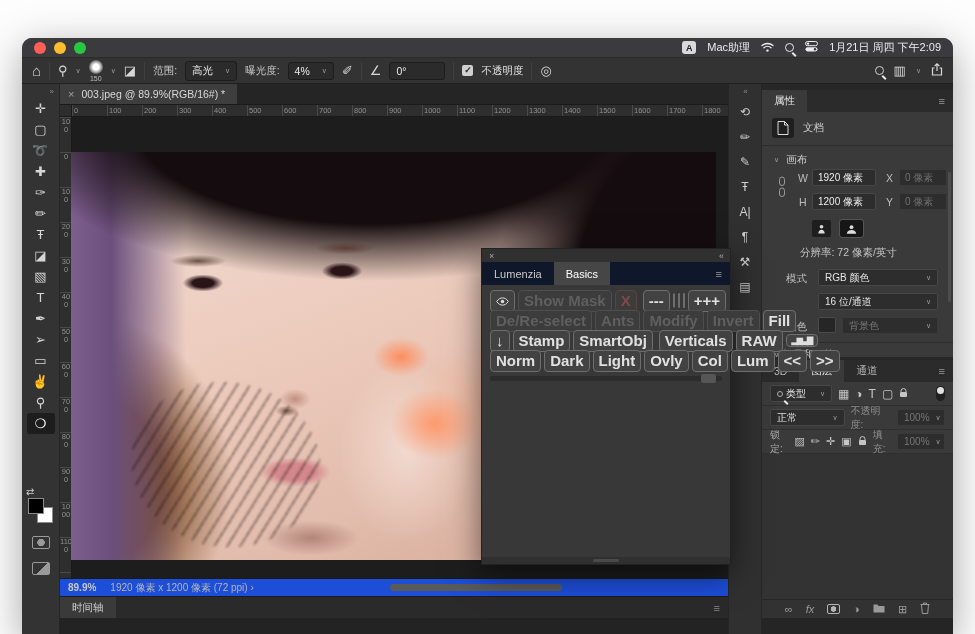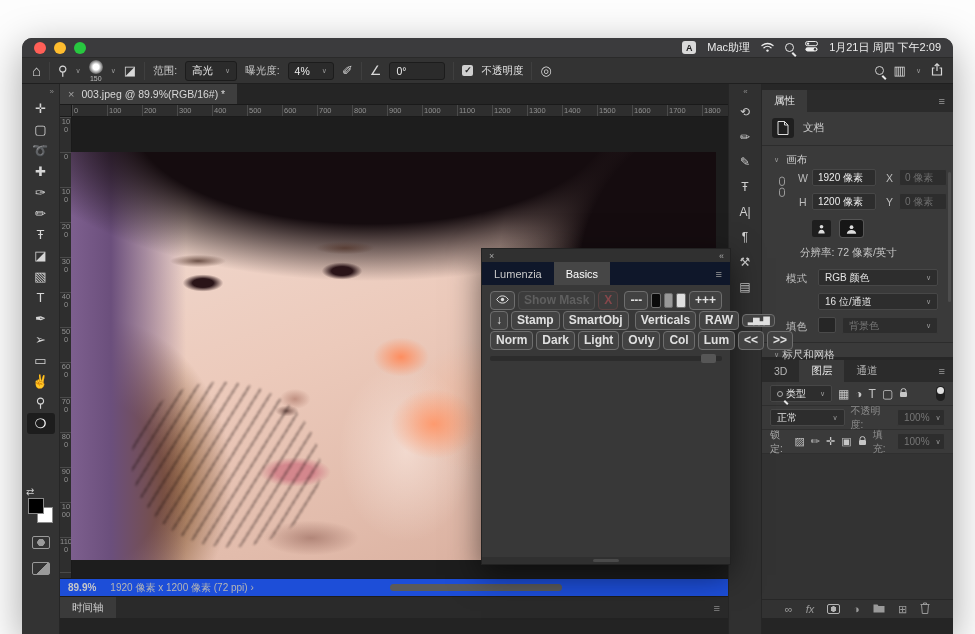--- a/index.html
+++ b/index.html
@@ -116,21 +116,21 @@
   .lfooter{height:19px;background:#323232;border-top:1px solid #272727;display:flex;align-items:center;justify-content:center;gap:13px;color:#9a9a9a;font-size:11px;}
   .bottomstrip{height:16px;background:#252525;}
   
   .lum{position:absolute;left:459px;top:210px;width:250px;height:317px;background:#383838;border:1px solid #222;box-shadow:0 10px 30px rgba(0,0,0,.55);z-index:6;display:flex;flex-direction:column;}
   .lumhead{height:13px;background:#303030;display:flex;align-items:center;color:#a8a8a8;font-size:9px;padding:0 7px;}
   .lumtabs{height:23px;background:#0f172a;display:flex;align-items:stretch;font-size:11px;color:#c9c9c9;}
   .lumtab{display:flex;align-items:center;padding:0 12px;}
   .lumtab.active{background:#464646;color:#fff;font-weight:normal;}
   .lumbody{padding:7px 8px 0 8px;display:flex;flex-direction:column;gap:3px;}
   .brow{display:flex;align-items:center;gap:3px;height:17px;}
-  .btn{background:#424242;border:1px solid #6e6e6e;border-radius:4px;color:#e0e0e0;font-size:12px;font-weight:bold;padding:1px 5px;line-height:1.2;white-space:nowrap;}
+  .btn{background:#424242;border:1px solid #6e6e6e;border-radius:4px;color:#e0e0e0;font-size:15px;font-weight:bold;padding:1px 5px;line-height:1.2;white-space:nowrap;}
   .btn.dim{border-color:#4e4e4e;color:#5f5f5f;background:#3c3c3c;}
   .btn.xdim{border-color:#5a4343;color:#86474b;background:#3c3c3c;}
   .swatch{width:16px;height:15px;border:1px solid #6e6e6e;border-radius:2px;}
   .ltrack{height:5px;background:#2c2c2c;border-radius:2px;margin-top:4px;position:relative;}
   .lhandle{position:absolute;right:6px;top:-2px;width:15px;height:9px;background:#565656;border-radius:2px;}
   .lumfooter{margin-top:5px;height:24px;background:#3f3f3f;border-top:1px solid #4a4a4a;display:flex;align-items:center;padding:0 8px;color:#9c9c9c;font-size:10px;font-weight:bold;}
   .lumempty{flex:1;background:#383838;}
   .lumbottom{height:7px;background:#303030;display:flex;align-items:center;justify-content:center;}
   .lumnotch{width:26px;height:3px;background:#4a4a4a;border-radius:2px;}
   .lc{display:contents;}
@@ -517,20 +517,24 @@
             </svg></span>
         <span class="btn dim">Show Mask</span>
         <span class="btn xdim">X</span>
         <span style="margin-left:auto"></span>
         <span class="btn">---</span>
         <span class="swatch" style="background:#0a0a0a"></span>
         <span class="swatch" style="background:#989898"></span>
         <span class="swatch" style="background:#dedede"></span>
         <span class="btn">+++</span>
       </div>
+      <div class="brow" style="justify-content:space-between">
+        <span class="lc"><span class="btn dim">De/Re-select</span><span class="btn dim">Ants</span><span class="btn dim">Modify</span><span class="btn dim">Invert</span></span>
+        <span class="btn">Fill</span>
+      </div>
       <div class="brow">
         <span class="btn">↓</span>
         <span class="btn">Stamp</span>
         <span class="btn">SmartObj</span>
         <span style="margin-left:auto"></span>
         <span class="btn">Verticals</span>
         <span class="btn">RAW</span>
         <span class="btn histicon">▂▆▃▇</span>
       </div>
       <div class="brow" style="justify-content:space-between">

